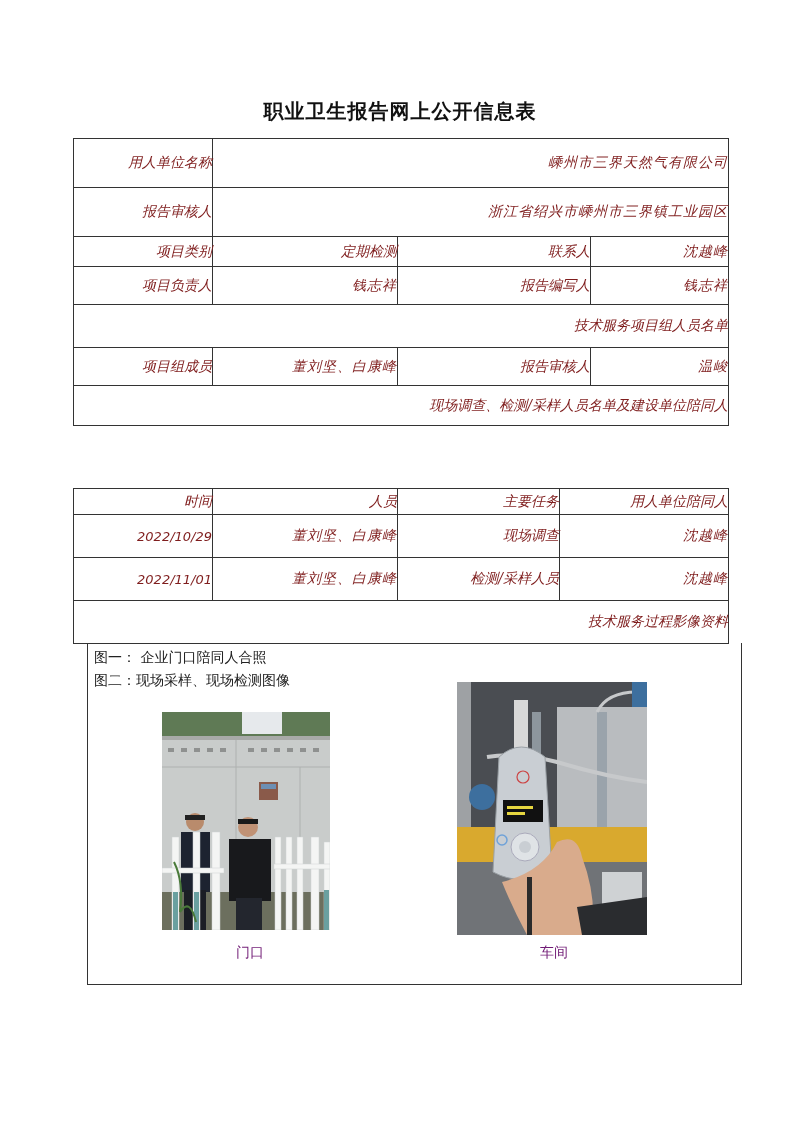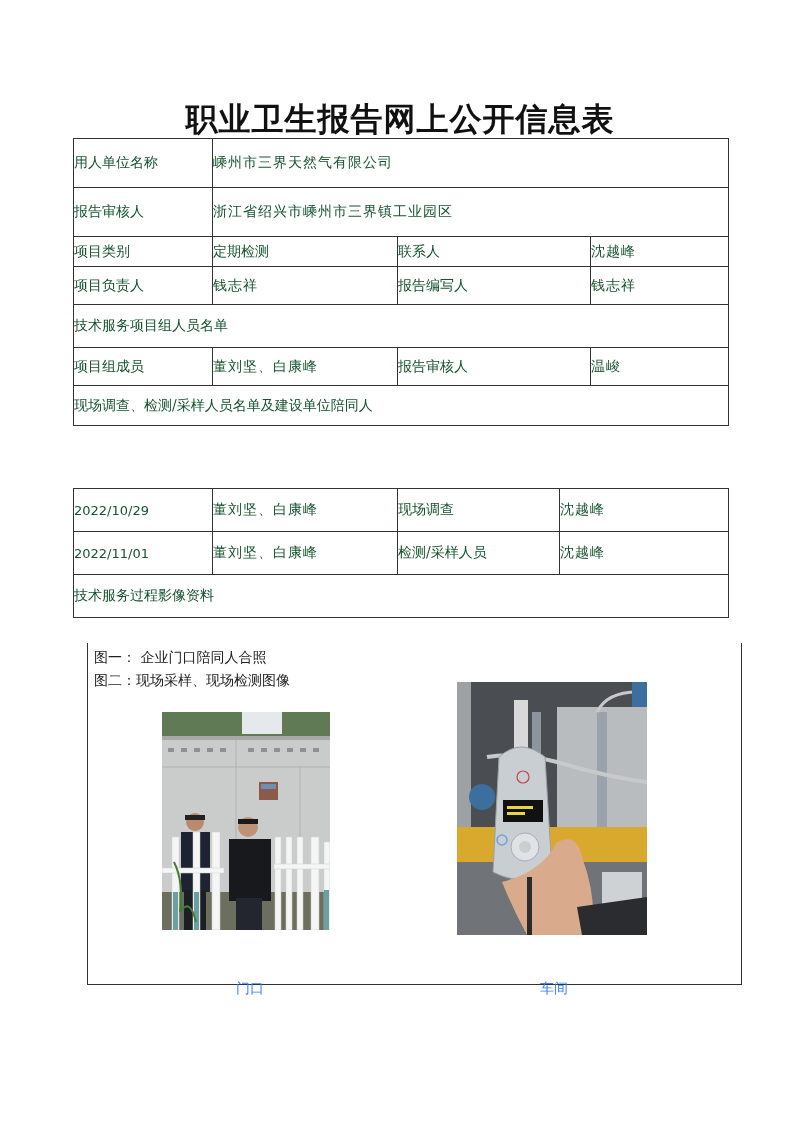--- a/index.html
+++ b/index.html
@@ -1,28 +1,28 @@
 <!DOCTYPE html>
 <html><head>
 <meta charset="utf-8">
 <style>
   html, body { margin:0; padding:0; background:#ffffff; }
   body { width:800px; height:1131px; position:relative; overflow:hidden;
          font-family: "DejaVu Serif", "Liberation Serif", serif; color:#222; }
   .title { position:absolute; left:0; top:98px; width:800px; text-align:center;
-           font-size:32px; font-weight:bold; color:#111; letter-spacing:1px; }
+           font-size:20px; font-weight:bold; color:#111; letter-spacing:1px; }
   .tbl { position:absolute; left:73px; width:655px; border-collapse:collapse; table-layout:fixed; }
-  .tbl td { border:1.5px solid #333; text-align:left; vertical-align:middle;
-            font-size:14px; padding:0; color:#14532d; }
+  .tbl td { border:1.5px solid #333; text-align:right; vertical-align:middle;
+            font-size:14px; padding:0; color:#7f1d1d;font-style:italic; }
   .light { color:#444; font-size:13px; letter-spacing:1px; }
   .imgcell { position:absolute; left:87px; top:643px; width:655px; height:342px;
              border:1.5px solid #333; border-top:none; box-sizing:border-box; }
   .cap { position:absolute; left:6px; font-size:14px; color:#222; }
   .photo { position:absolute; overflow:hidden; }
-  .label { position:absolute; font-size:14px; color:#3b82f6;margin-top:36px; }
+  .label { position:absolute; font-size:14px; color:#701a75; }
 </style>
 </head>
 <body>
 
 <div class="title">职业卫生报告网上公开信息表</div>
 
 <table class="tbl" style="top:138px;">
   <colgroup>
       <col style="width:139px">
       <col style="width:185px">
@@ -66,20 +66,26 @@
   </table>
 
 <table class="tbl" style="top:488px;">
   <colgroup>
       <col style="width:139px">
       <col style="width:185px">
       <col style="width:162px">
       <col style="width:169px">
     </colgroup>
   <tbody>
+      <tr style="height:26px">
+    <td>时间</td>
+    <td>人员</td>
+    <td>主要任务</td>
+    <td>用人单位陪同人</td>
+  </tr>
   <tr style="height:43px">
     <td style="font-family:'DejaVu Sans','Liberation Sans',sans-serif;font-size:13px;">2022/10/29</td>
     <td class="light">董刘坚、白康峰</td>
     <td>现场调查</td>
     <td class="light">沈越峰</td>
   </tr>
   <tr style="height:43px">
     <td style="font-family:'DejaVu Sans','Liberation Sans',sans-serif;font-size:13px;">2022/11/01</td>
     <td class="light">董刘坚、白康峰</td>
     <td>检测/采样人员</td>

